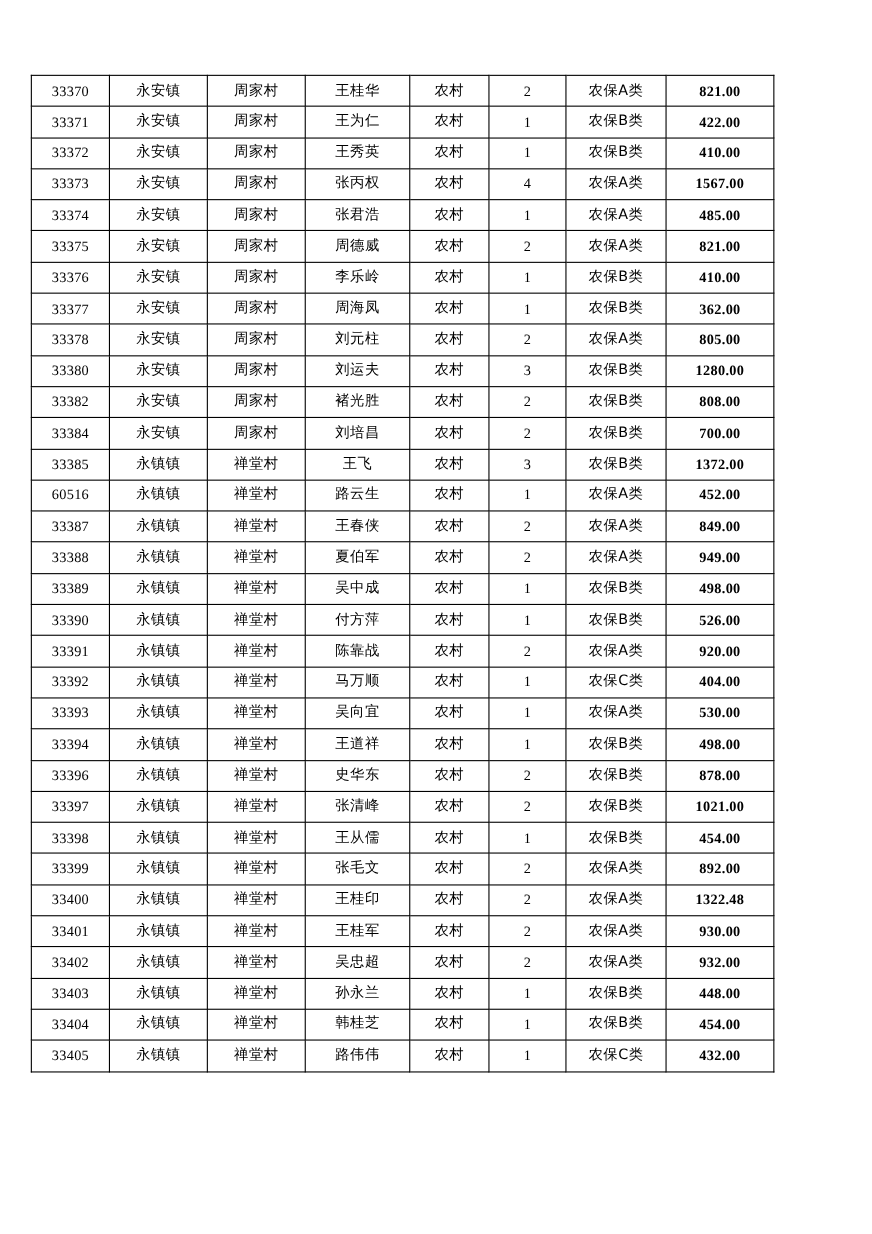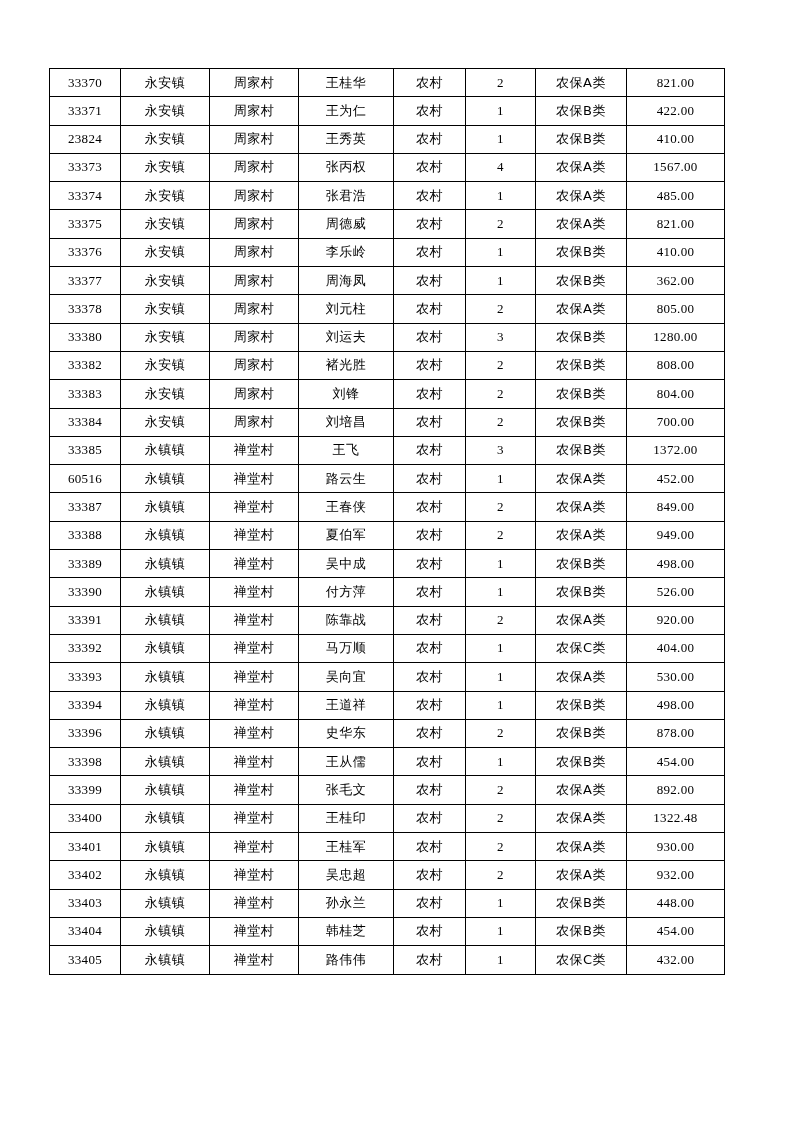--- a/index.html
+++ b/index.html
@@ -11,21 +11,21 @@
     width: 793px;
     height: 1122px;
     font-family: "Liberation Serif", "DejaVu Serif", serif;
     color: #000000;
   }
   .page {
     position: relative;
     width: 793px;
     height: 1122px;
     box-sizing: border-box;
-    padding: 68px 60px 0 49px;
+    padding: 68px 60px 0 28px;
   }
   table.data-table {
     border-collapse: collapse;
     width: 675px;
     table-layout: fixed;
   }
   table.data-table td {
     border: 1px solid #000000;
     height: 27.3px;
     text-align: center;
@@ -53,20 +53,21 @@
   }
   .cell-num {
     font-family: "Liberation Serif", "DejaVu Serif", serif;
     font-size: 14px;
     letter-spacing: 0.3px;
   }
   .cell-amt {
     font-family: "Liberation Serif", "DejaVu Serif", serif;
     font-size: 14px;
     letter-spacing: 0.3px;
+    font-weight: bold;
   }
 </style>
 </head>
 <body>
 
 <div class="page">
   <table class="data-table">
     <colgroup>
       <col class="c-id">
       <col class="c-town">
@@ -92,21 +93,21 @@
           <td class="cell-num">33371</td>
           <td class="cell-cn">永安镇</td>
           <td class="cell-cn">周家村</td>
           <td class="cell-cn">王为仁</td>
           <td class="cell-cn">农村</td>
           <td class="cell-num">1</td>
           <td class="cell-cn">农保B类</td>
           <td class="cell-amt">422.00</td>
         </tr>
         <tr>
-          <td class="cell-num">23824</td>
+          <td class="cell-num">33372</td>
           <td class="cell-cn">永安镇</td>
           <td class="cell-cn">周家村</td>
           <td class="cell-cn">王秀英</td>
           <td class="cell-cn">农村</td>
           <td class="cell-num">1</td>
           <td class="cell-cn">农保B类</td>
           <td class="cell-amt">410.00</td>
         </tr>
         <tr>
           <td class="cell-num">33373</td>
@@ -180,30 +181,20 @@
         </tr>
         <tr>
           <td class="cell-num">33382</td>
           <td class="cell-cn">永安镇</td>
           <td class="cell-cn">周家村</td>
           <td class="cell-cn">褚光胜</td>
           <td class="cell-cn">农村</td>
           <td class="cell-num">2</td>
           <td class="cell-cn">农保B类</td>
           <td class="cell-amt">808.00</td>
-        </tr>
-        <tr>
-          <td class="cell-num">33383</td>
-          <td class="cell-cn">永安镇</td>
-          <td class="cell-cn">周家村</td>
-          <td class="cell-cn">刘锋</td>
-          <td class="cell-cn">农村</td>
-          <td class="cell-num">2</td>
-          <td class="cell-cn">农保B类</td>
-          <td class="cell-amt">804.00</td>
         </tr>
         <tr>
           <td class="cell-num">33384</td>
           <td class="cell-cn">永安镇</td>
           <td class="cell-cn">周家村</td>
           <td class="cell-cn">刘培昌</td>
           <td class="cell-cn">农村</td>
           <td class="cell-num">2</td>
           <td class="cell-cn">农保B类</td>
           <td class="cell-amt">700.00</td>
@@ -310,20 +301,30 @@
         </tr>
         <tr>
           <td class="cell-num">33396</td>
           <td class="cell-cn">永镇镇</td>
           <td class="cell-cn">禅堂村</td>
           <td class="cell-cn">史华东</td>
           <td class="cell-cn">农村</td>
           <td class="cell-num">2</td>
           <td class="cell-cn">农保B类</td>
           <td class="cell-amt">878.00</td>
+        </tr>
+        <tr>
+          <td class="cell-num">33397</td>
+          <td class="cell-cn">永镇镇</td>
+          <td class="cell-cn">禅堂村</td>
+          <td class="cell-cn">张清峰</td>
+          <td class="cell-cn">农村</td>
+          <td class="cell-num">2</td>
+          <td class="cell-cn">农保B类</td>
+          <td class="cell-amt">1021.00</td>
         </tr>
         <tr>
           <td class="cell-num">33398</td>
           <td class="cell-cn">永镇镇</td>
           <td class="cell-cn">禅堂村</td>
           <td class="cell-cn">王从儒</td>
           <td class="cell-cn">农村</td>
           <td class="cell-num">1</td>
           <td class="cell-cn">农保B类</td>
           <td class="cell-amt">454.00</td>

